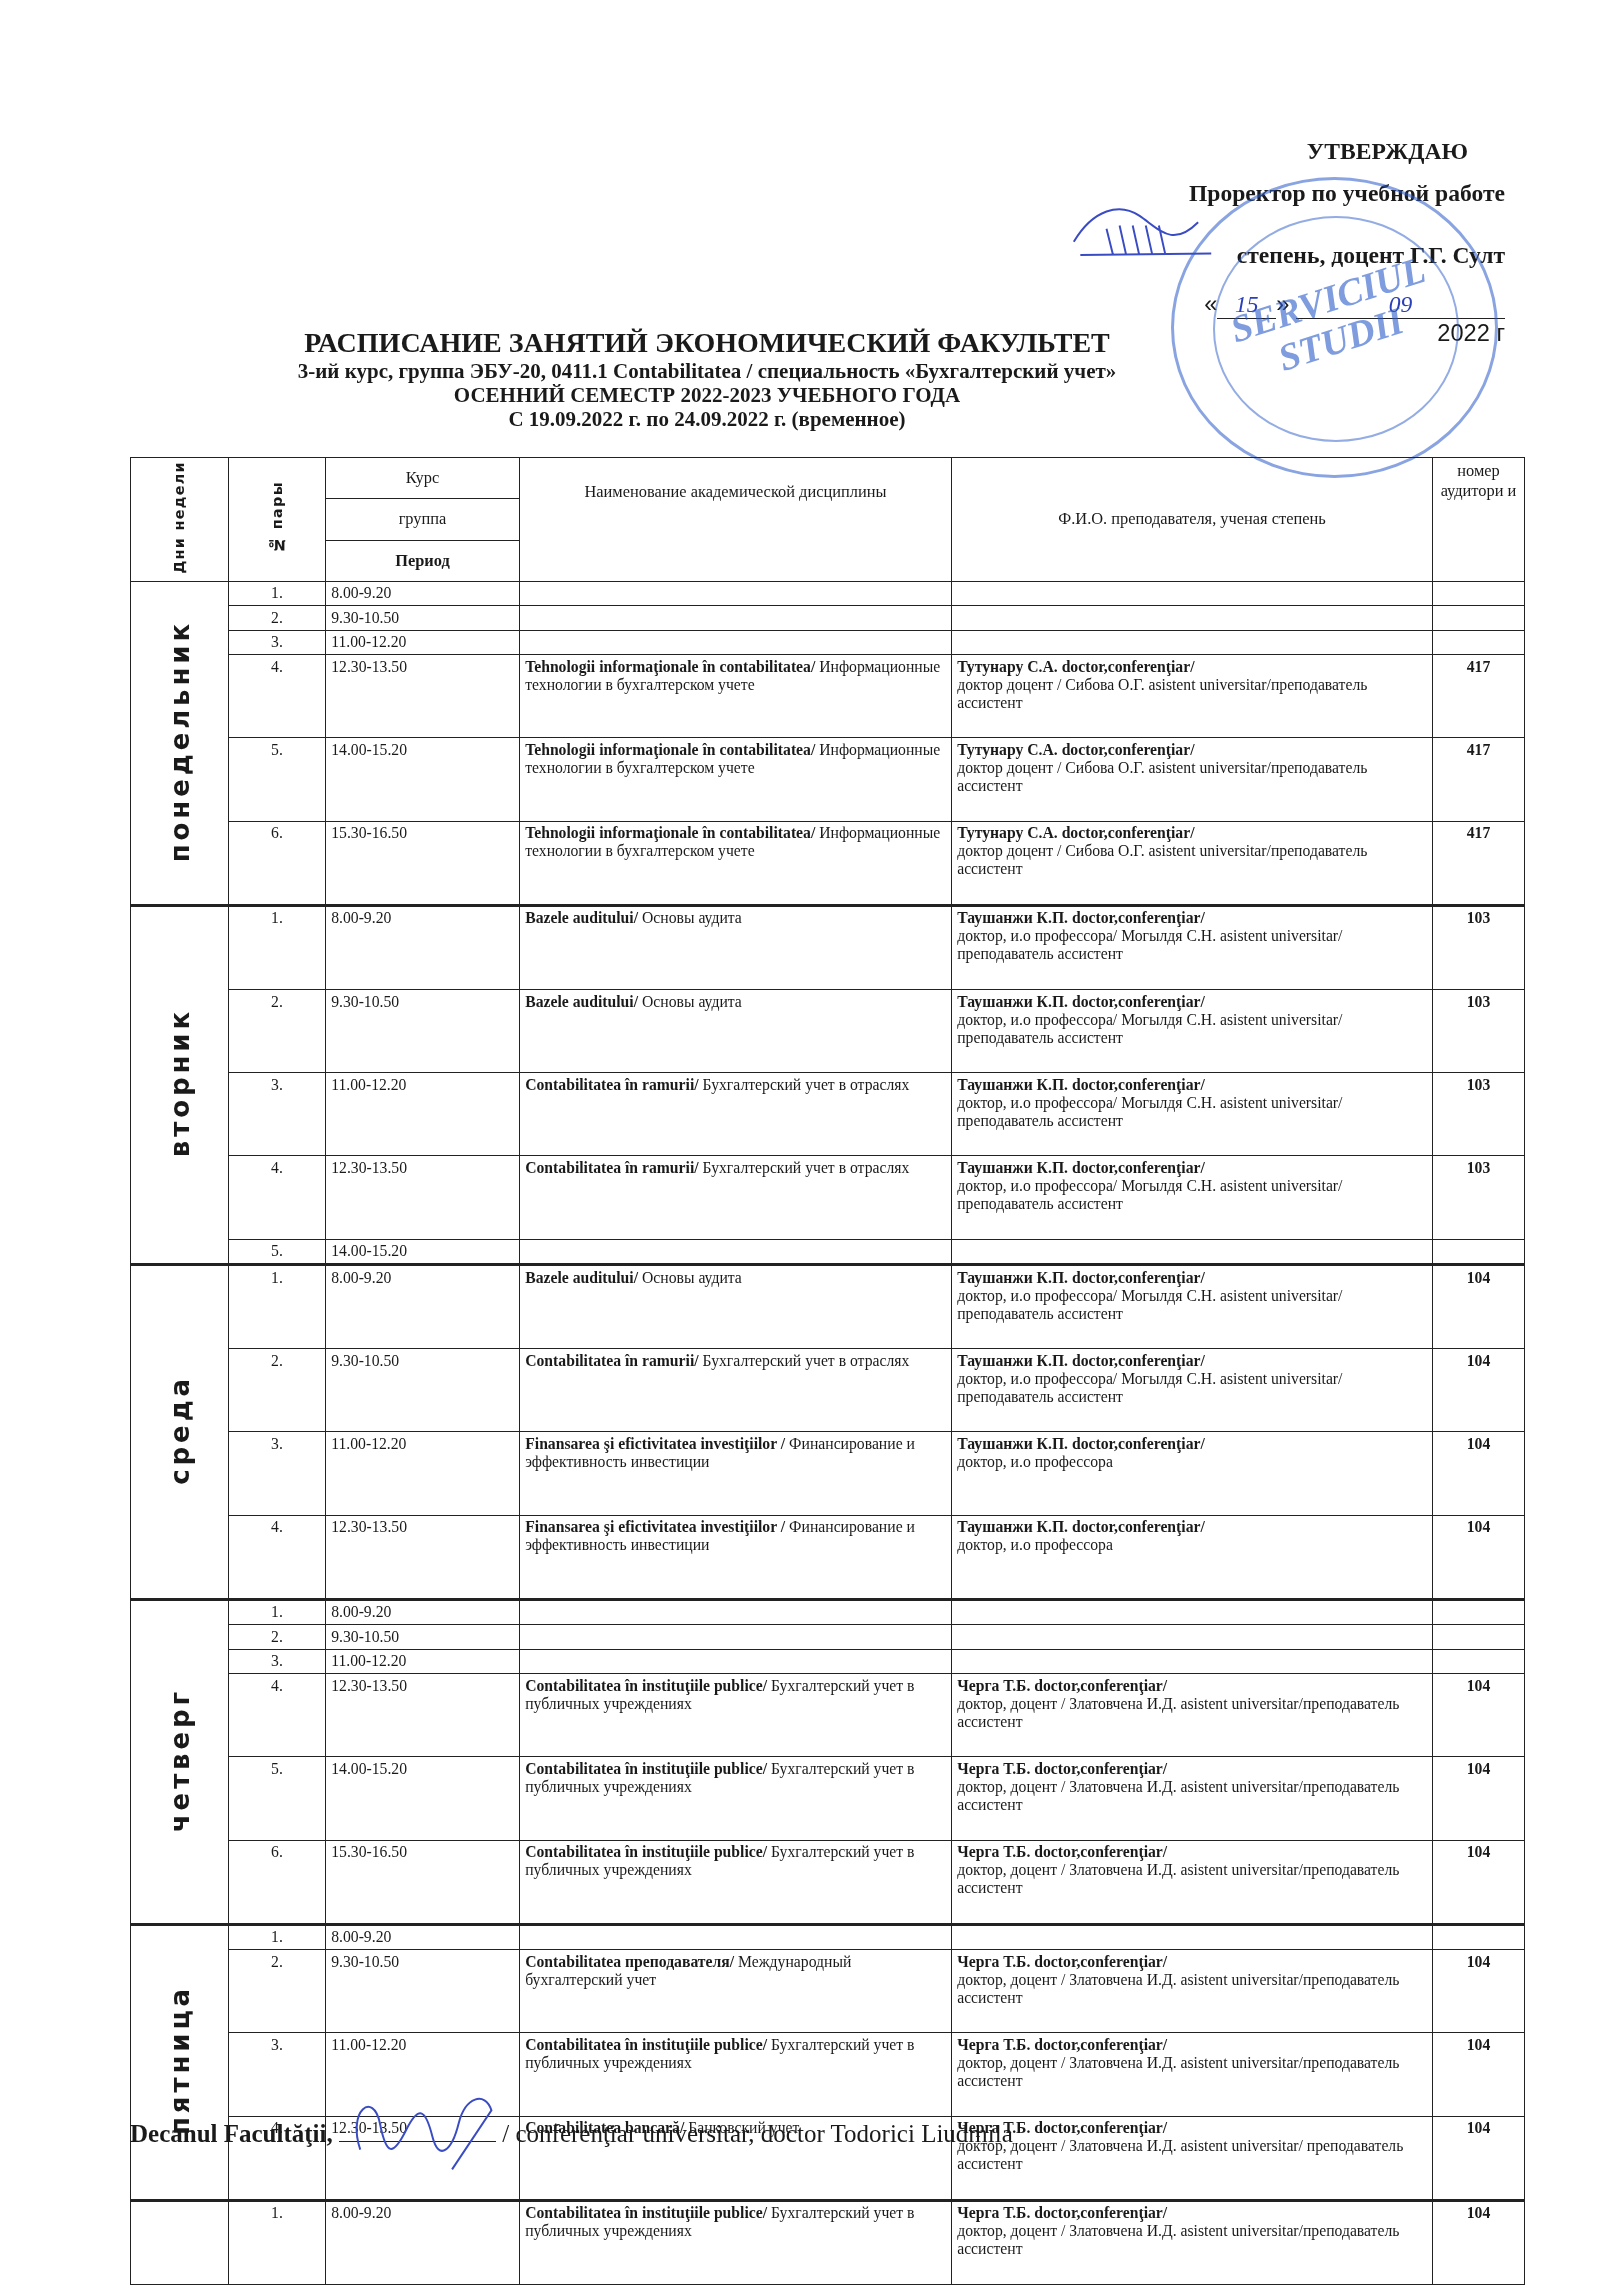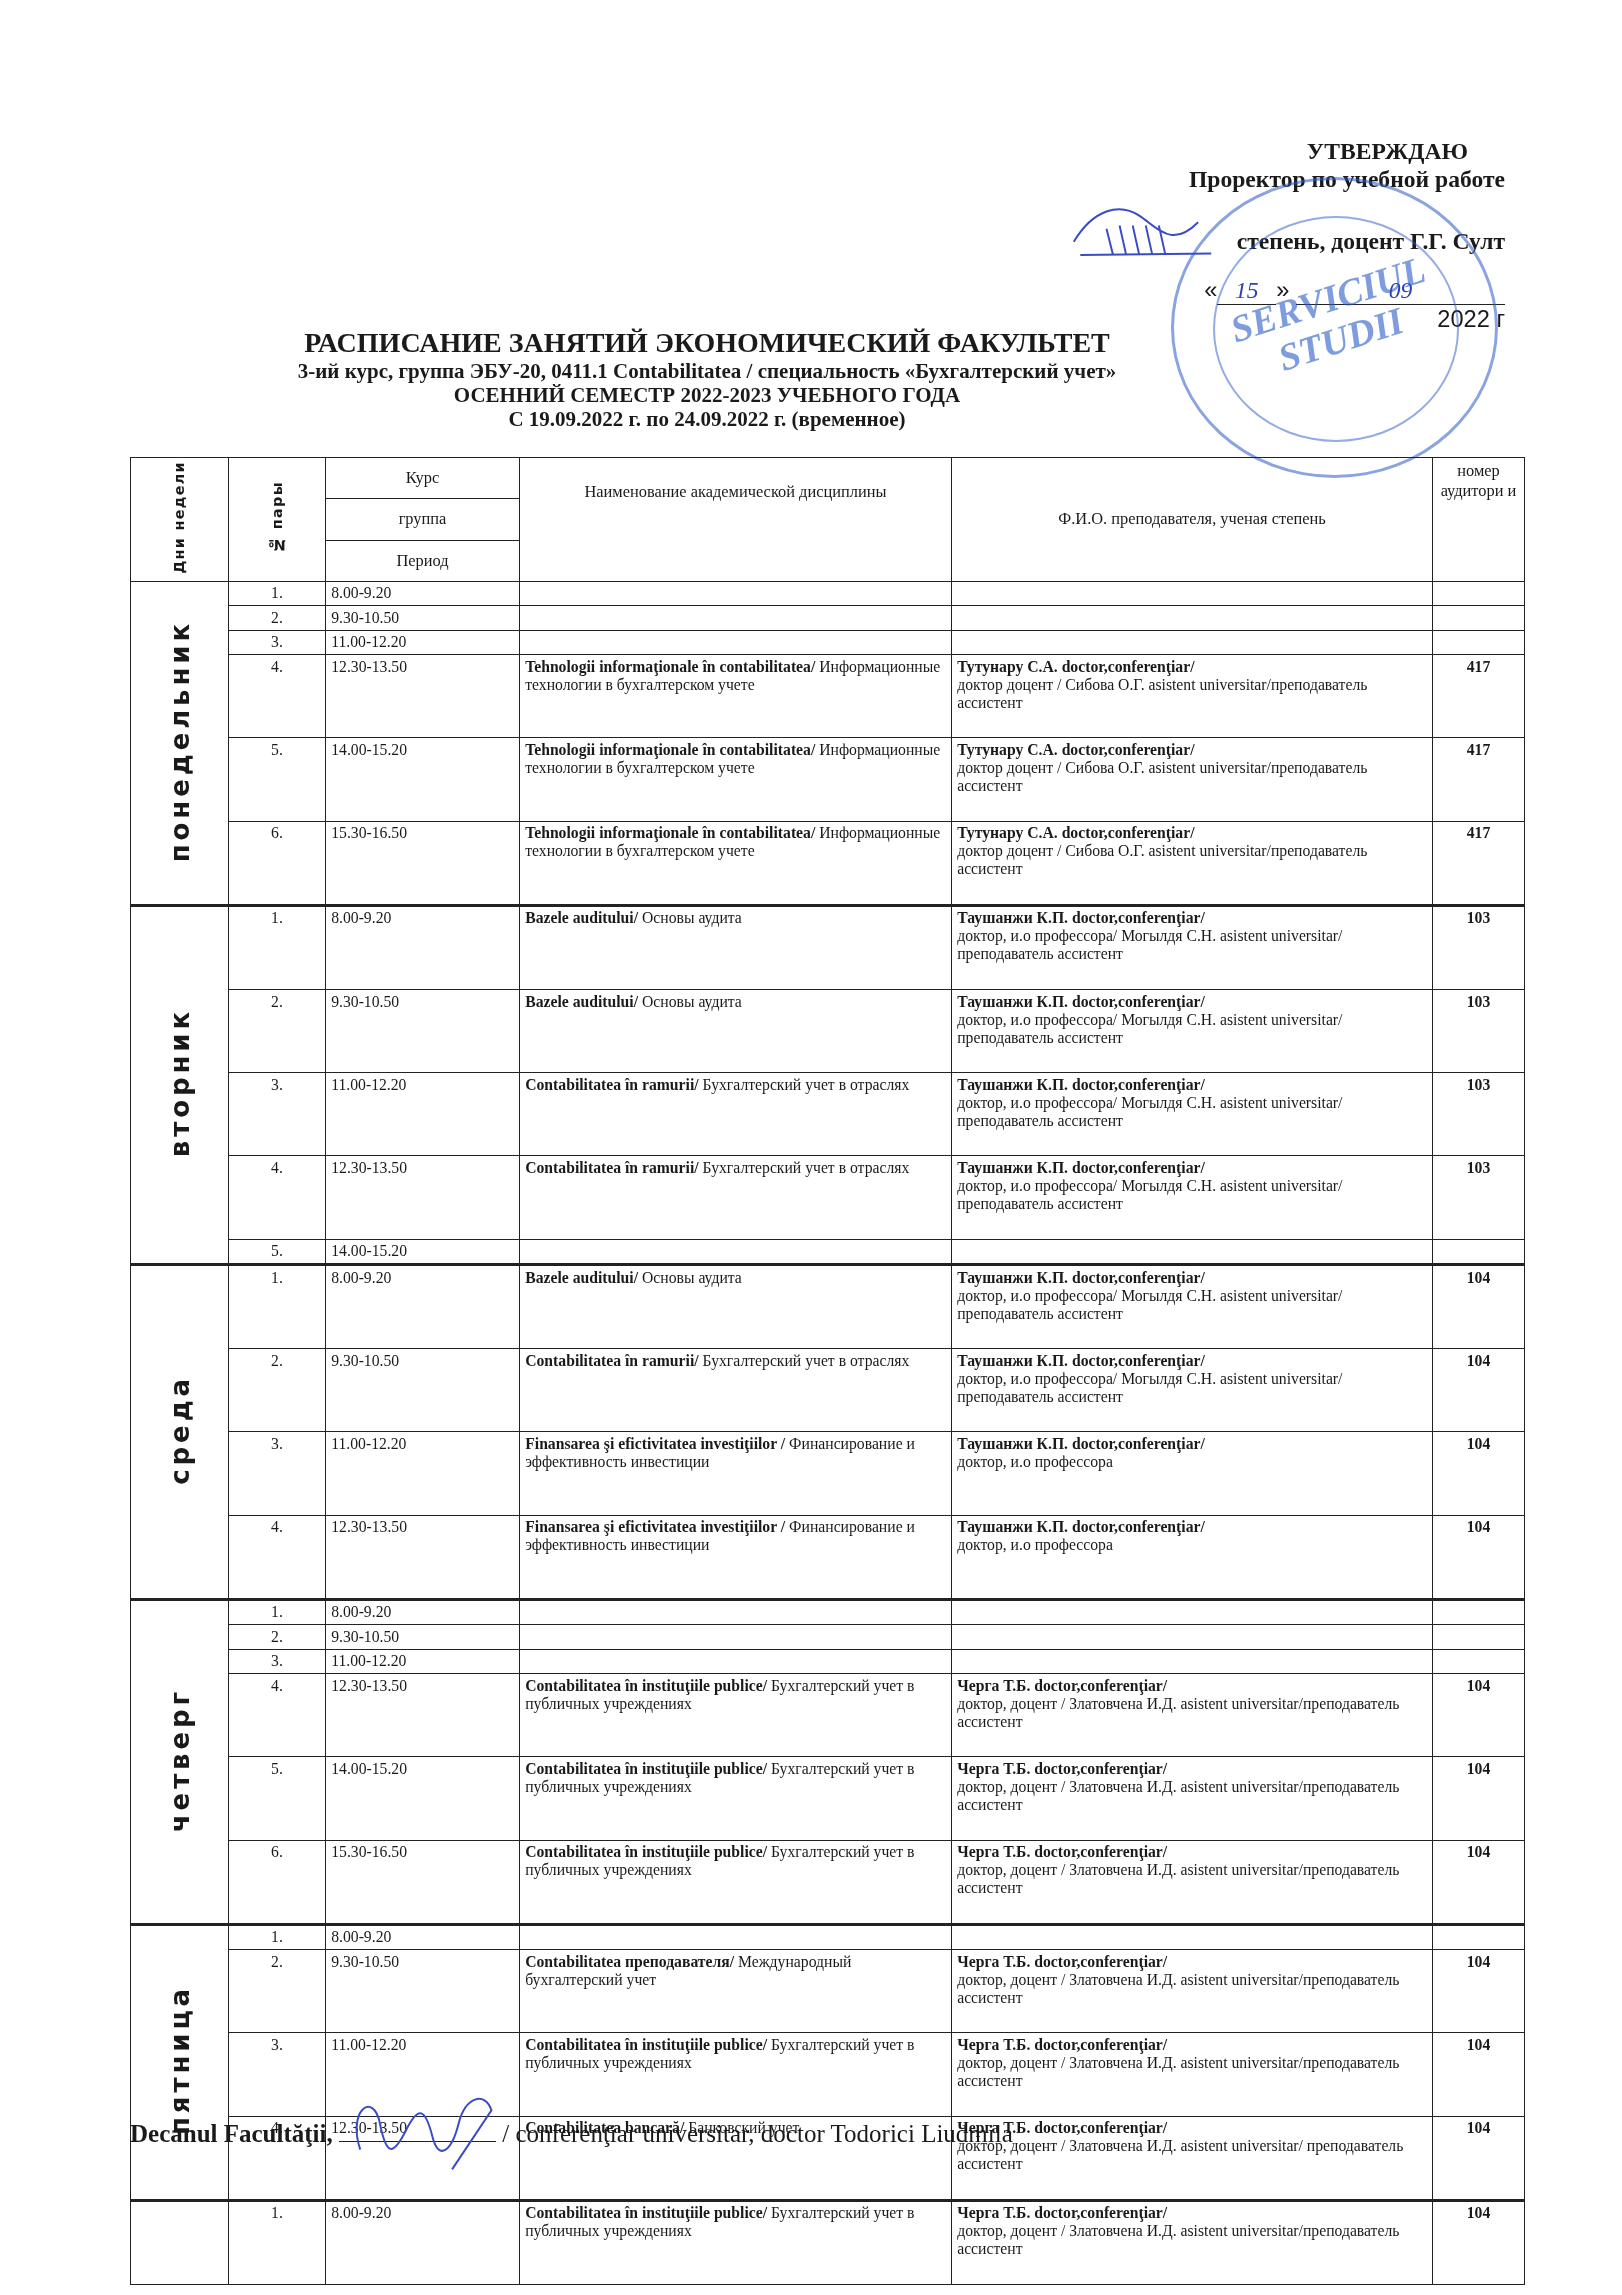--- a/index.html
+++ b/index.html
@@ -1,21 +1,21 @@
 <!DOCTYPE html>
 <html style="font-size:10.5px"><head>
 <meta charset="utf-8">
 <style>
   html, body { margin:0; padding:0; background:#fff; }
   body { width:1623px; height:2295px; position:relative; overflow:hidden;
          font-family:"Liberation Serif", "DejaVu Serif", serif; color:#1a1a1a; }
   .approve { position:absolute; left:1178px; top:137px; width:327px; text-align:right;
              font-weight:bold; font-size:23.6px; line-height:1.2; }
   .approve .l1 { display:block; text-align:center; margin-left:92px; }
-  .approve .l2 { display:block; margin-top:0; }
+  .approve .l2 { display:block; margin-top:14px; }
   .approve .l3 { display:block; margin-top:33px; }
   .approve .l4 { display:block; margin-top:21px; font-weight:normal; font-family:"Liberation Sans", sans-serif; }
   .approve .date-day, .approve .date-month { display:inline-block; border-bottom:1.3px solid #222;
              text-align:center; font-family:"Liberation Serif", serif; color:#2a3fb8; font-style:italic; }
   .approve .date-day { width:59px; }
   .approve .date-month { width:209px; }
   .stamp { position:absolute; left:1171px; top:177px; width:327px; height:301px; border-radius:50%;
            border:3.9px solid rgba(40,90,200,0.55); box-sizing:border-box; pointer-events:none; }
   .stamp .inner { position:absolute; left:39px; top:36px; width:242px; height:222px; border-radius:50%;
            border:2.6px solid rgba(40,90,200,0.5); }
@@ -94,21 +94,21 @@
       <th rowspan="3"><span class="vert small">№ пары</span></th>
       <th>Курс</th>
       <th rowspan="3" style="vertical-align:top;padding-top:23.6px;">Наименование академической дисциплины</th>
       <th rowspan="3">Ф.И.О. преподавателя, ученая степень</th>
       <th rowspan="3" style="vertical-align:top;">номер аудитори и</th>
     </tr>
     <tr>
         <th>группа</th>
       </tr>
     <tr>
-        <th style="font-weight:normal;">Период</th>
+        <th style="font-weight:bold;">Период</th>
       </tr>
   </thead>
   <tbody id="sched-body">
       <tr class="h-short">
         <td class="day-cell" rowspan="6"><span class="vert">понедельник</span></td>
         <td class="num">1.</td>
         <td>8.00-9.20</td>
         <td class="disc" style=""><b></b> <span></span></td>
         <td><b></b><br><span></span></td>
         <td class="room"></td>

